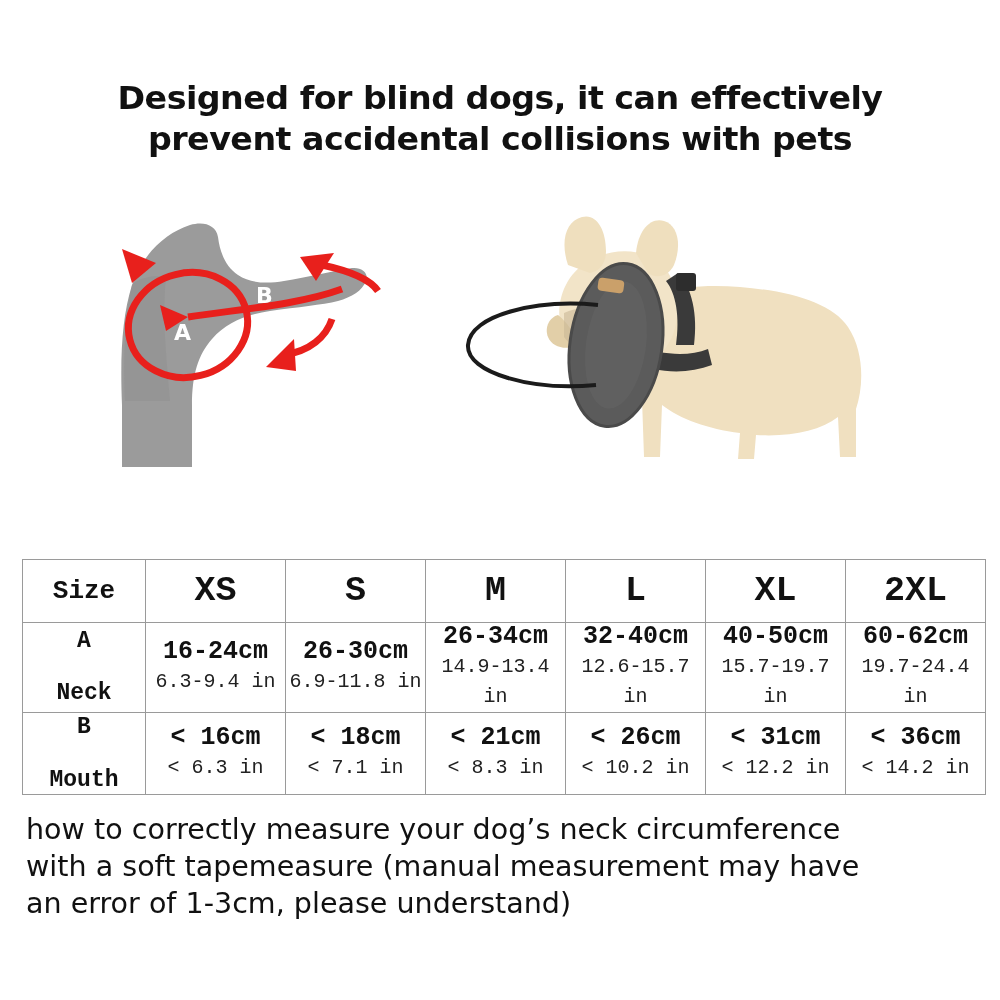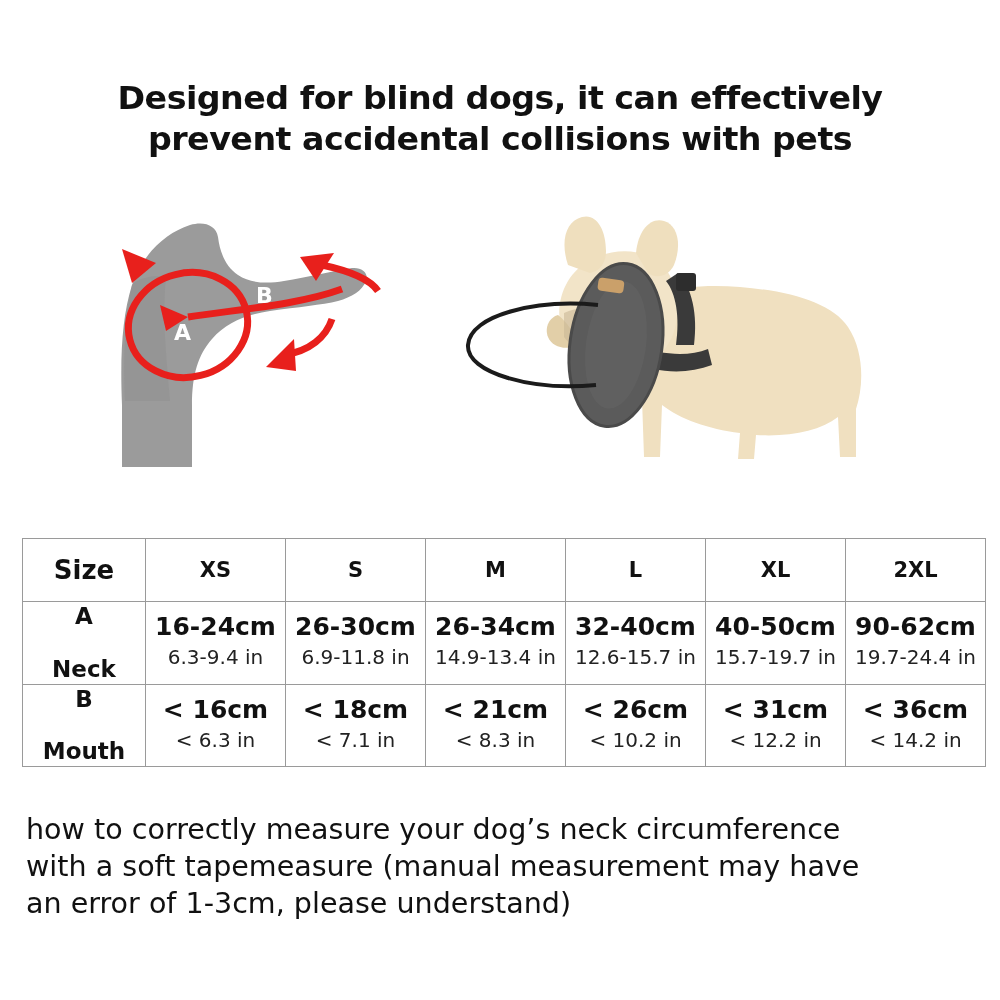--- a/index.html
+++ b/index.html
@@ -55,39 +55,40 @@
     position: absolute;
     left: 440px;
     top: 0px;
     width: 470px;
     height: 290px;
   }
 
   
   .table-wrap {
     position: absolute;
-    top: 538px;
+    top: 559px;
     left: 22px;
     width: 956px;
+    font-family: Liberation Mono, monospace;
   }
   table.size-table {
     border-collapse: collapse;
     width: 956px;
     table-layout: fixed;
   }
   table.size-table td, table.size-table th {
     border: 1px solid #9a9a9a;
     text-align: center;
     vertical-align: middle;
     padding: 0;
     color: #111;
   }
   .hdr-row th {
     height: 62px;
-    font-size: 21px;
+    font-size: 35px;
     font-weight: 700;
   }
   .hdr-row th.col-label { font-size: 26px; }
   .data-row td {
     height: 78px;
   }
   .rowlabel {
     font-size: 23px;
     font-weight: 700;
     line-height: 1.25;
@@ -234,21 +235,21 @@
       </td>
       <td>
         <div class="val-main">32-40cm</div>
         <div class="val-sub">12.6-15.7 in</div>
       </td>
       <td>
         <div class="val-main">40-50cm</div>
         <div class="val-sub">15.7-19.7 in</div>
       </td>
       <td>
-        <div class="val-main">90-62cm</div>
+        <div class="val-main">60-62cm</div>
         <div class="val-sub">19.7-24.4 in</div>
       </td>
     </tr>
 
     <tr class="data-row row-b">
       <td class="rowlabel">
         <span>B</span>
         <span class="sub">Mouth</span>
       </td>
       <td>

